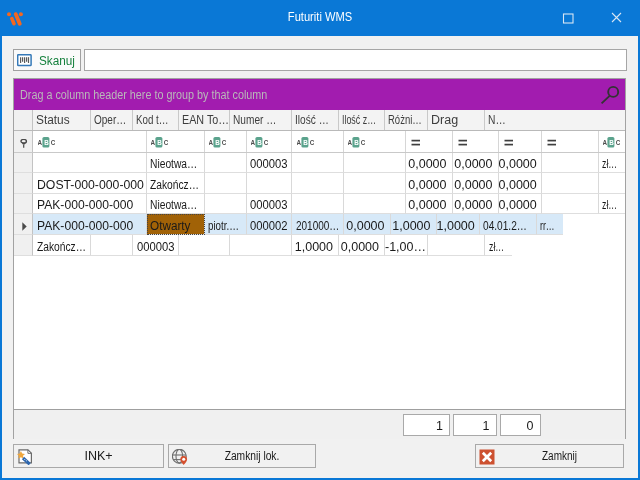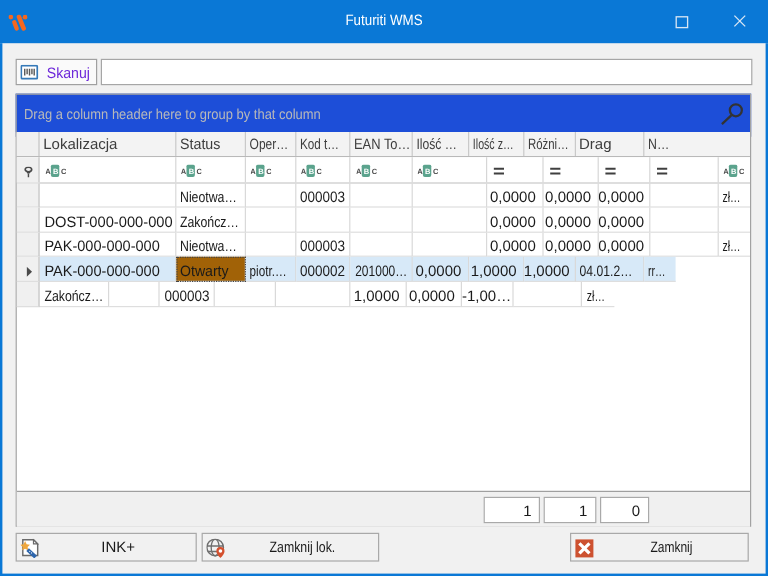--- a/index.html
+++ b/index.html
@@ -4,24 +4,24 @@
 <style>
 html,body{margin:0;padding:0}
 *{box-sizing:border-box}
 .win{position:relative;width:640px;height:480px;background:#f1f1f1;font-family:"Liberation Sans",sans-serif;overflow:hidden}
 .titlebar{position:absolute;left:0;top:0;width:640px;height:36px;background:#0a78d6}
 .title{position:absolute;left:0;right:0;top:9.5px;text-align:center;color:#fff;font-size:12.5px;transform:scaleX(0.89)}
 .bL{position:absolute;left:0;top:36px;width:2px;bottom:0;background:#0a78d6}
 .bR{position:absolute;right:0;top:36px;width:2px;bottom:0;background:#0a78d6}
 .bB{position:absolute;left:0;bottom:0;width:640px;height:2.5px;background:#0a78d6}
 .capbtn{position:absolute;top:0;width:45px;height:36px}
-.btnScan{position:absolute;left:13px;top:49px;width:68px;height:22px;background:#fafafa;border:1px solid #a0a0a0;font-size:12.5px;color:#6d28d9}
+.btnScan{position:absolute;left:13px;top:49px;width:68px;height:22px;background:#fafafa;border:1px solid #a0a0a0;font-size:12.5px;color:#15803d}
 .scantxt{position:absolute;left:20px;right:0;top:3.5px;text-align:center;transform:scaleX(0.94)}
 .inp{position:absolute;left:84px;top:49px;width:543px;height:22px;background:#fff;border:1px solid #a6a6a6}
-.gpanel{position:absolute;left:13px;top:78px;width:613px;height:36px;background:#1d4ed8;border:1px solid #a2a2a2}
+.gpanel{position:absolute;left:13px;top:78px;width:613px;height:36px;background:#a21caf;border:1px solid #a2a2a2}
 .gptxt{position:absolute;left:6px;top:8.5px;font-size:12px;color:#b9b9b9;transform:scaleX(0.9);transform-origin:0 50%;white-space:nowrap}
 .grid{position:absolute;left:13px;top:110px;width:613px;height:329px;background:#fff;border:1px solid #a2a2a2}
 .hrow{position:absolute;left:0;top:-1px;width:611px;height:21px;display:flex;background:#f3f3f3;border-bottom:1px solid #b9b9b9}
 .hc{border-right:1px solid #c9c9c9;font-size:12.5px;color:#3d3d3d;padding:3px 0 0 3px;white-space:nowrap;overflow:hidden}
 .hs{display:inline-block;transform-origin:0 50%;white-space:pre}
 .frow{position:absolute;left:0;top:20px;width:611px;height:22px;display:flex;background:#fff;border-bottom:1px solid #c9c9c9}
 .fc{border-right:1px solid #d6d6d6;position:relative}
 .drow{position:absolute;left:0;width:611px;height:20.6px;display:flex}
 .dc{border-right:1px solid #d9d9d9;border-bottom:1px solid #dedede;font-size:12.5px;color:#1a1a1a;padding:4.5px 0 0 3.5px;white-space:nowrap;overflow:hidden}
 .ds{display:inline-block;transform-origin:0 50%;white-space:pre}
@@ -77,25 +77,25 @@
     <div class="gptxt">Drag a column header here to group by that column</div>
     <svg style="position:absolute;right:3px;top:5px" width="22" height="22" viewBox="0 0 22 22">
       <circle cx="13.2" cy="7.9" r="5" fill="none" stroke="#333" stroke-width="1.9"></circle>
       <line x1="9.6" y1="11.9" x2="1.6" y2="19.4" stroke="#333" stroke-width="1.9"></line>
     </svg>
   </div>
 
   <div class="grid">
     <div class="hrow">
       <div class="hc c0 ind"></div>
-      <div class="hc c1">Lokalizacja</div>
       <div class="hc c2"><span class="hs" style="transform:scaleX(0.95)">Status</span></div>
       <div class="hc c3"><span class="hs" style="transform:scaleX(0.80)">Oper…</span></div>
       <div class="hc c4"><span class="hs" style="transform:scaleX(0.78)">Kod t…</span></div>
       <div class="hc c5"><span class="hs" style="transform:scaleX(0.86)">EAN To…</span></div>
+      <div class="hc c6"><span class="hs" style="transform:scaleX(0.81)">Numer …</span></div>
       <div class="hc c7"><span class="hs" style="transform:scaleX(0.81)">Ilość …</span></div>
       <div class="hc c8"><span class="hs" style="transform:scaleX(0.71)">Ilość z…</span></div>
       <div class="hc c9"><span class="hs" style="transform:scaleX(0.76)">Różni…</span></div>
       <div class="hc c10">Drag</div>
       <div class="hc c11"><span class="hs" style="transform:scaleX(0.82)">N…</span></div>
     </div>
     <div class="frow">
         <div class="fc c0 ind">
           <svg width="8" height="10" viewBox="0 0 8 10" style="position:absolute;left:5.5px;top:8px">
             <ellipse cx="3.7" cy="2.2" rx="2.7" ry="1.9" fill="none" stroke="#4a4a4a" stroke-width="1.4"></ellipse>

